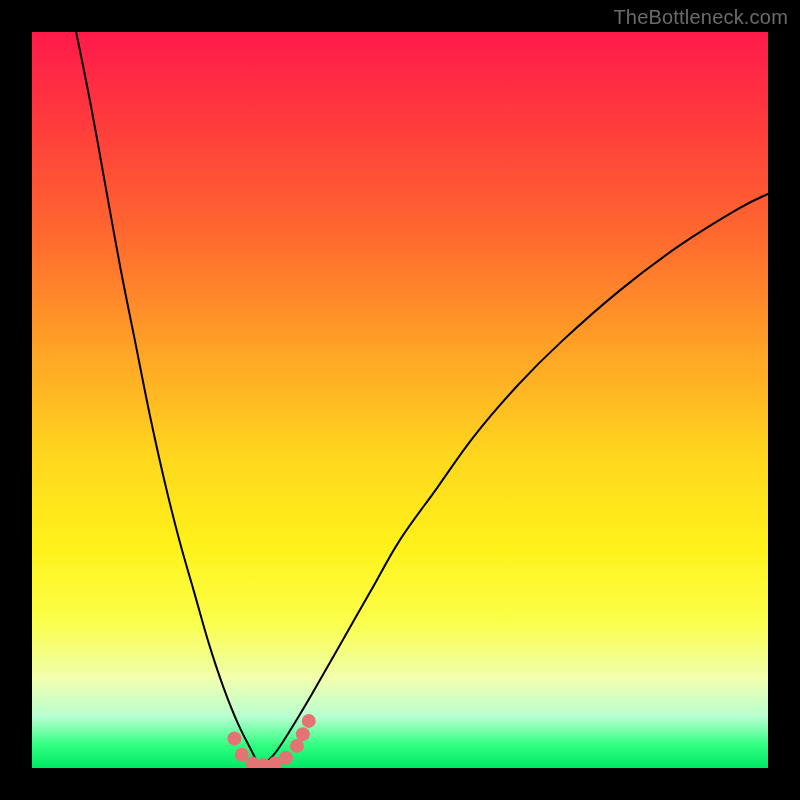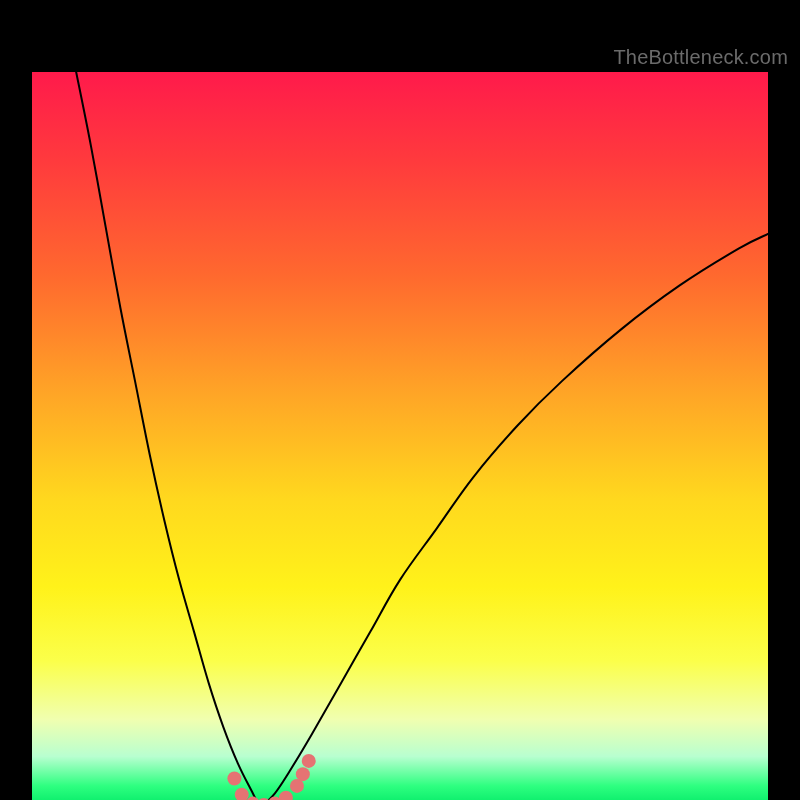--- a/index.html
+++ b/index.html
@@ -11,21 +11,20 @@
     background: #000;
     font-family: Arial, Helvetica, sans-serif;
   }
   .frame {
     position: absolute;
     top: 0;
     left: 0;
     width: 800px;
     height: 704px;
     background: #000;
-    margin-top: 40px;
   }
   .plot {
     position: absolute;
     top: 32px;
     left: 32px;
     width: 736px;
     height: 736px;
     background: linear-gradient(to bottom,
       #ff1a4b 0%,
       #ff3a3d 12%,

